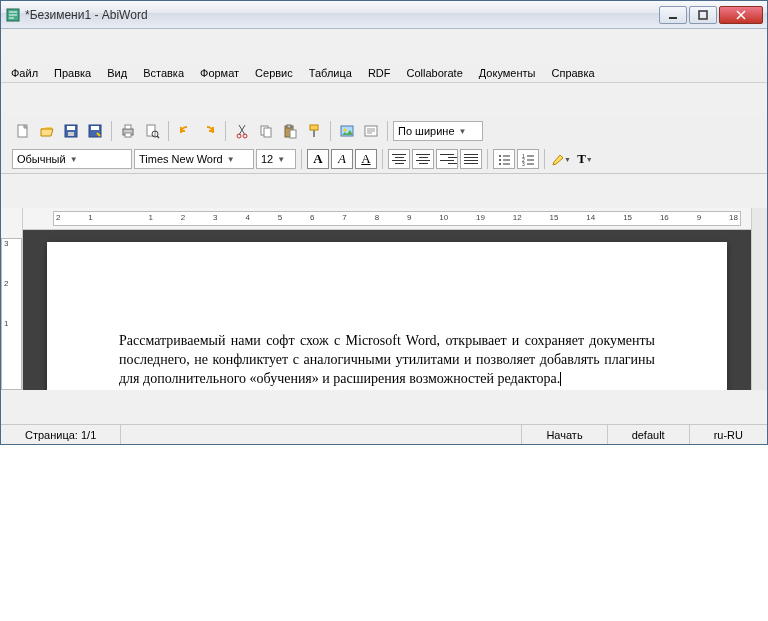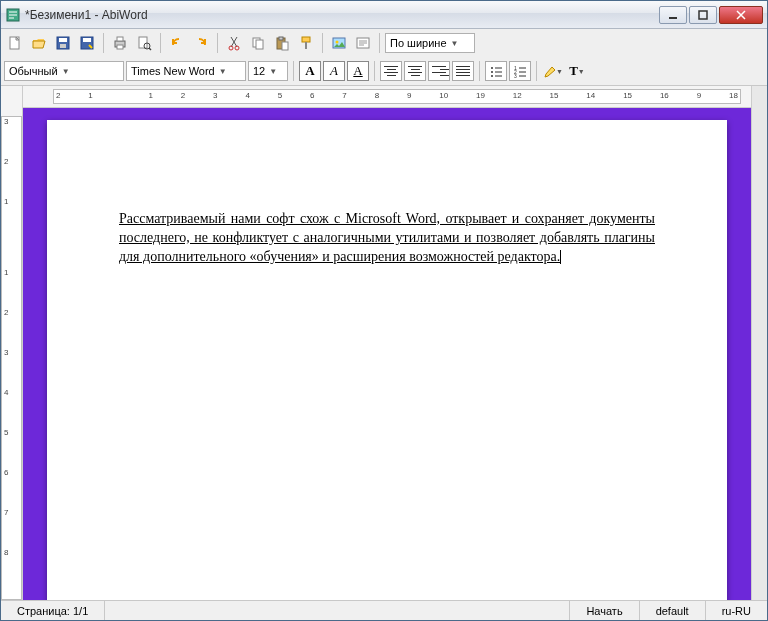--- a/index.html
+++ b/index.html
@@ -1,49 +1,49 @@
 <!DOCTYPE html>
 <html><head>
 <meta charset="utf-8">
 <style>
 * { box-sizing: border-box; margin: 0; padding: 0; }
 body { font-family: "Segoe UI", Tahoma, sans-serif; font-size: 11px; background: #fff; overflow: hidden; }
-.window { width: 768px; height: 621px; display: flex; flex-direction: column; border: 1px solid #4a6a8a; background: #f0f0f0; }
+.window { width: 768px; height: 445px; display: flex; flex-direction: column; border: 1px solid #4a6a8a; background: #f0f0f0; gap: 34px; }
 .titlebar { height: 28px; background: linear-gradient(to bottom, #f8f9fb 0%, #e5e9ef 45%, #d6dce6 46%, #e8ecf3 100%); display: flex; align-items: center; padding: 0 4px; border-bottom: 1px solid #b0b8c4; }
 .titlebar-icon { width: 16px; height: 16px; margin-right: 4px; }
 .titlebar-text { flex: 1; font-size: 12px; color: #333; }
 .win-buttons { display: flex; gap: 0; }
 .win-btn { width: 28px; height: 18px; display: flex; align-items: center; justify-content: center; border: 1px solid #8a9ab0; background: linear-gradient(to bottom,#f4f6fa,#dce2ec); border-radius: 2px; margin-left: 2px; font-size: 10px; cursor: pointer; }
 .win-btn.close { background: linear-gradient(to bottom,#e78,#c33426); color: #fff; border-color: #8a3020; width: 44px; }
 .menubar { height: 20px; background: #efefef; display: flex; align-items: center; padding: 0 4px; gap: 4px; border-bottom: 1px solid #d0d0d0; }
 .menu-item { padding: 2px 6px; font-size: 11px; cursor: pointer; }
 .toolbars { background: #efefef; border-bottom: 1px solid #c8c8c8; }
-.toolbar-row { height: 28px; display: flex; align-items: center; padding: 0 3px; gap: 2px; }
+.toolbar-row { height: 28px; display: flex; align-items: center; padding: 0 11px; gap: 2px; }
 .tb-btn { width: 22px; height: 22px; display: flex; align-items: center; justify-content: center; border: 1px solid transparent; border-radius: 2px; cursor: pointer; }
 .tb-sep { width: 1px; height: 20px; background: #c0c0c0; margin: 0 3px; }
 .tb-combo { height: 20px; border: 1px solid #b0b0b0; background: #fff; display: flex; align-items: center; padding: 0 4px; font-size: 11px; cursor: pointer; }
 .tb-combo .arrow { margin-left: 4px; font-size: 8px; color: #555; }
 .fmt-btn { width: 22px; height: 20px; border: 1px solid #888; display: flex; align-items: center; justify-content: center; font-family: "Times New Roman", serif; font-size: 13px; cursor: pointer; background: #fff; }
 .fmt-btn.bold { font-weight: bold; background: #fff; }
 .fmt-group { display: flex; gap: 2px; }
 .align-btn { width: 22px; height: 20px; border: 1px solid #aaa; display: flex; flex-direction: column; justify-content: center; align-items: center; gap: 2px; cursor: pointer; background: #fff; }
 .align-btn span { height: 1px; background: #333; }
 .content-area { flex: 1; display: flex; background: #efefef; overflow: hidden; position: relative; }
 .vruler { width: 22px; background: #f4f4f4; border-right: 1px solid #ccc; position: relative; font-size: 8px; }
 .vruler-inner { position: absolute; top: 30px; left: 0; right: 0; bottom: 0; background: #fff; border: 1px solid #bbb; }
 .doc-wrap { flex: 1; display: flex; flex-direction: column; overflow: hidden; }
 .hruler { height: 22px; background: #f4f4f4; border-bottom: 1px solid #ccc; position: relative; font-size: 8px; }
 .hruler-inner { position: absolute; left: 30px; right: 10px; top: 3px; height: 15px; background: #fff; border: 1px solid #bbb; }
 .hruler-scale { position: absolute; top: 1px; left: 0; right: 0; display: flex; justify-content: space-between; font-size: 8px; color: #444; padding: 0 2px; }
-.doc-scroll { flex: 1; overflow: auto; background: #6d28d9; padding: 12px; text-decoration: underline; }
+.doc-scroll { flex: 1; overflow: auto; background: #404040; padding: 12px; }
 .page { width: 680px; min-height: 900px; background: #fff; margin: 0 auto; box-shadow: 0 2px 6px rgba(0,0,0,0.4); padding: 90px 72px; }
 .doc-text { font-family: "Times New Roman", serif; font-size: 14px; line-height: 1.35; color: #000; text-align: justify; }
 .cursor-blink { display: inline-block; width: 1px; height: 14px; background: #000; vertical-align: text-bottom; }
 .statusbar { height: 20px; background: #f0f0f0; border-top: 1px solid #c8c8c8; display: flex; align-items: center; font-size: 11px; }
-.statusbar .cell { padding: 0 16px; border-right: 1px solid #c8c8c8; height: 100%; display: flex; align-items: center; }
+.statusbar .cell { padding: 0 24px; border-right: 1px solid #c8c8c8; height: 100%; display: flex; align-items: center; }
 .statusbar .flex { flex: 1; }
 .vruler-scale { position: absolute; top: 0; left: 2px; display: flex; flex-direction: column; gap: 31px; font-size: 8px; color: #444; }
 svg { display: block; }
 .scrollbar-v { width: 16px; background: #e8e8e8; border-left: 1px solid #ccc; }
 </style>
 </head>
 <body>
 
 <div class="window">
 
@@ -67,20 +67,33 @@
           </svg>
         </div>
       <div class="win-btn close">
           <svg width="10" height="10">
             <path d="M1 1L9 9M9 1L1 9" stroke="#fff" stroke-width="1.5"></path>
           </svg>
         </div>
     </div>
   </div>
 
+  <div class="menubar">
+    <span class="menu-item">Файл</span>
+    <span class="menu-item">Правка</span>
+    <span class="menu-item">Вид</span>
+    <span class="menu-item">Вставка</span>
+    <span class="menu-item">Формат</span>
+    <span class="menu-item">Сервис</span>
+    <span class="menu-item">Таблица</span>
+    <span class="menu-item">RDF</span>
+    <span class="menu-item">Collaborate</span>
+    <span class="menu-item">Документы</span>
+    <span class="menu-item">Справка</span>
+  </div>
 
   <div class="toolbars">
     <div class="toolbar-row">
       <div class="tb-btn">
           <svg width="16" height="16">
             <rect x="3" y="2" width="9" height="12" fill="#fff" stroke="#888"></rect>
             <path d="M9 2l3 3h-3z" fill="#ddd" stroke="#888"></path>
           </svg>
         </div>
       <div class="tb-btn">

